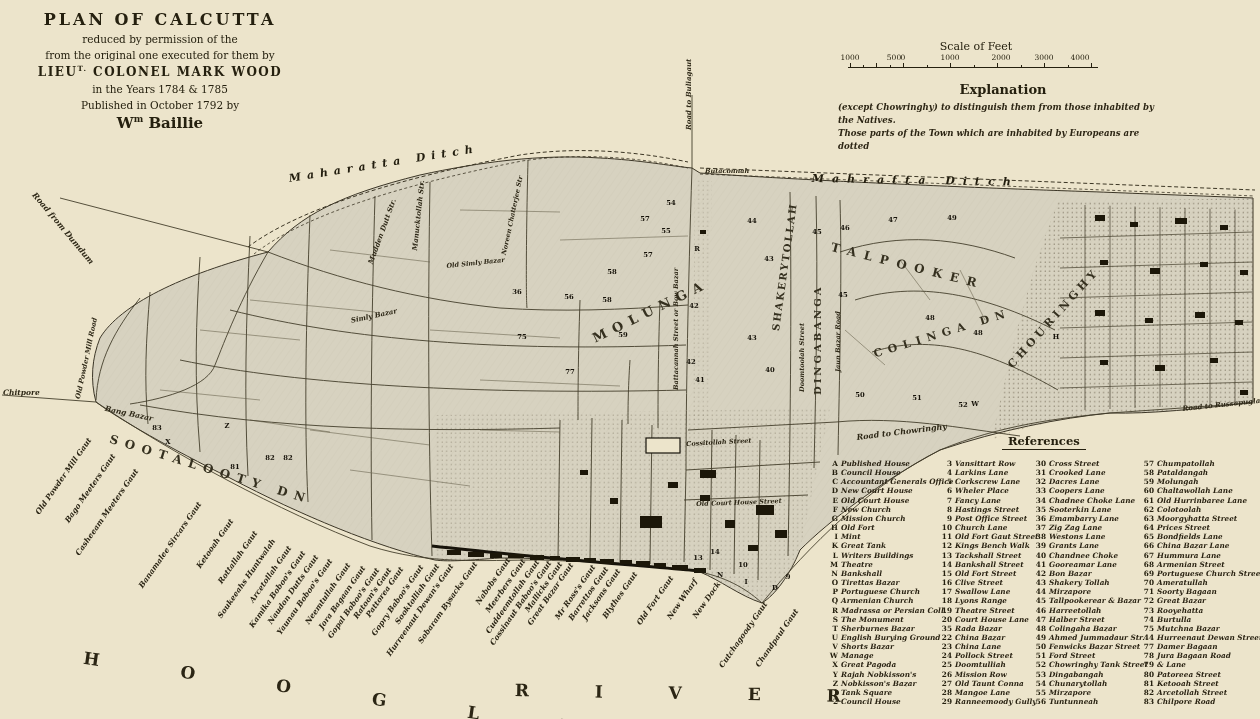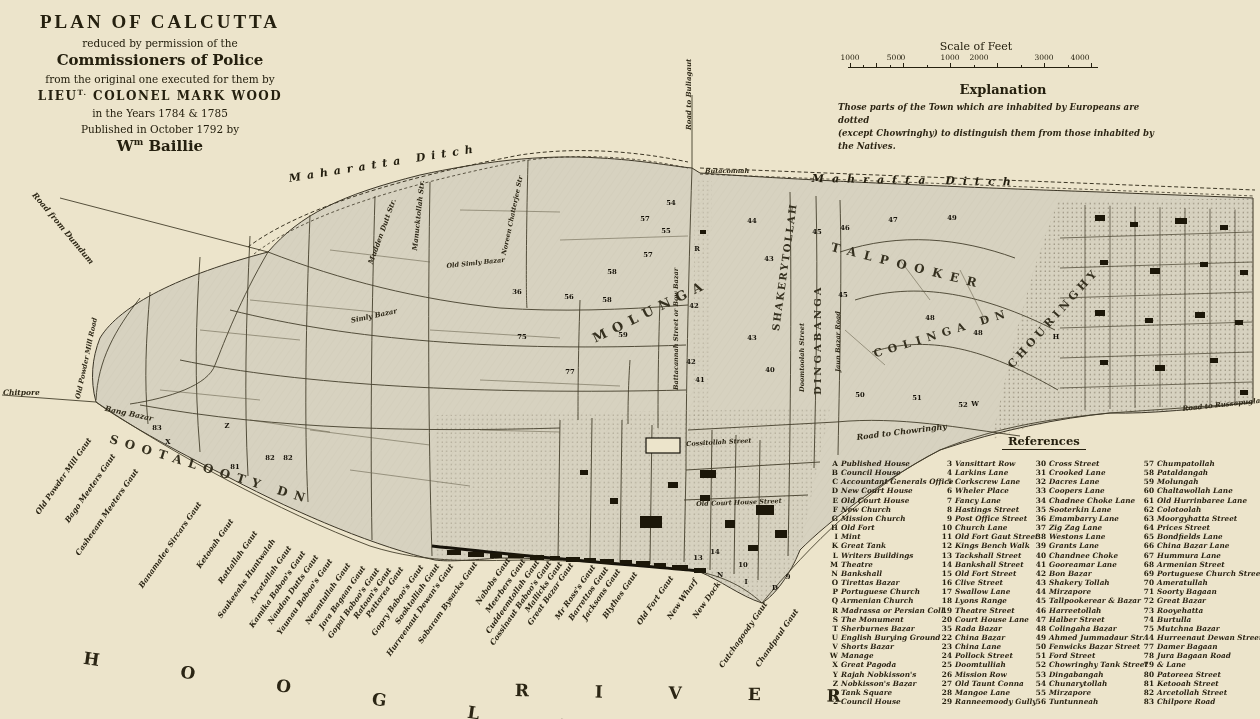--- a/index.html
+++ b/index.html
@@ -2,21 +2,21 @@
 <html><head>
 <meta charset="utf-8">
 <style>
   html,body{margin:0;padding:0;background:#d8d2bd;}
   #stage{position:relative;width:1260px;height:719px;background:#ece4cb;
          font-family:"DejaVu Serif",serif;color:#25200f;overflow:hidden;}
   .abs{position:absolute;}
   svg{position:absolute;left:0;top:0;}
   
   #title-block{left:30px;top:10px;width:260px;text-align:center;line-height:1.25;}
-  .t1{font-size:19px;letter-spacing:3px;font-weight:bold;font-family:Liberation Serif, serif;}
+  .t1{font-size:16px;letter-spacing:3px;font-weight:bold;}
   .t2{font-size:10.5px;margin-top:3px;}
   .t3{font-size:15px;font-weight:bold;margin-top:1px;}
   .t5{font-size:12px;letter-spacing:1.5px;font-weight:bold;margin-top:2px;}
   .t8{font-size:15px;font-weight:bold;margin-top:1px;}
   sup{font-size:60%;}
   
   #scale-bar{left:848px;top:40px;width:256px;}
   #scale-title{text-align:center;font-size:11px;margin-bottom:2px;}
   #scale-rule{position:relative;height:18px;}
   #scale-line{position:absolute;left:0;right:6px;top:12px;border-top:1.3px solid #25200f;}
@@ -211,21 +211,20 @@
         <rect x="1210" y="358" width="8" height="5" fill="#1c1709"></rect>
         <rect x="1240" y="390" width="8" height="5" fill="#1c1709"></rect>
       </g>
 
     <rect x="646" y="438" width="34" height="15" fill="#ece4cb" stroke="#17130a" stroke-width="1.2"></rect>
   </svg>
 
   <div id="title-block" class="abs">
     <div class="t1">PLAN OF CALCUTTA</div>
     <div class="t2">reduced by permission of the</div>
-    <div class="t3">Commissioners of Police</div>
     <div class="t2">from the original one executed for them by</div>
     <div class="t5"><span>LIEU</span><sup>T.</sup><span> COLONEL MARK WOOD</span></div>
     <div class="t2">in the Years 1784 &amp; 1785</div>
     <div class="t2">Published in October 1792 by</div>
     <div class="t8"><span>W</span><sup>m</sup><span> Baillie</span></div>
   </div>
 
   <div id="scale-bar" class="abs">
     <div id="scale-title">Scale of Feet</div>
     <div id="scale-rule">
@@ -235,35 +234,35 @@
         <div class="tickminor" style="left: 15px;"></div>
         <span class="ticklabel" style="left: 28px; padding-left: 36px;">500</span>
         <div class="tickmajor" style="left: 28px;"></div>
         <div class="tickminor" style="left: 41.5px;"></div>
         <span class="ticklabel" style="left: 55px;">0</span>
         <div class="tickmajor" style="left: 55px;"></div>
         <div class="tickminor" style="left: 78.5px;"></div>
         <span class="ticklabel" style="left: 102px;">1000</span>
         <div class="tickmajor" style="left: 102px;"></div>
         <div class="tickminor" style="left: 125.5px;"></div>
-        <span class="ticklabel" style="left: 131px;">2000</span>
+        <span class="ticklabel" style="left: 153px;">2000</span>
         <div class="tickmajor" style="left: 149px;"></div>
         <div class="tickminor" style="left: 172.5px;"></div>
         <span class="ticklabel" style="left: 196px;">3000</span>
         <div class="tickmajor" style="left: 196px;"></div>
         <div class="tickminor" style="left: 219.5px;"></div>
         <span class="ticklabel" style="left: 232px;">4000</span>
         <div class="tickmajor" style="left: 243px;"></div>
       </div>
   </div>
 
   <div id="explanation" class="abs">
     <div class="head">Explanation</div>
+    <div class="line">(except Chowringhy) to distinguish them from those inhabited by the Natives.</div>
     <div class="line">Those parts of the Town which are inhabited by Europeans are dotted</div>
-    <div class="line">(except Chowringhy) to distinguish them from those inhabited by the Natives.</div>
   </div>
 
   <div id="ref-heading" class="abs">References</div>
   <div id="refcol0" class="refcol" style="left:826px">
       <div class="refrow">
         <span class="refkey">A</span>
         <span class="reflabel">Published House</span>
       </div>
       <div class="refrow">
         <span class="refkey">B</span>

